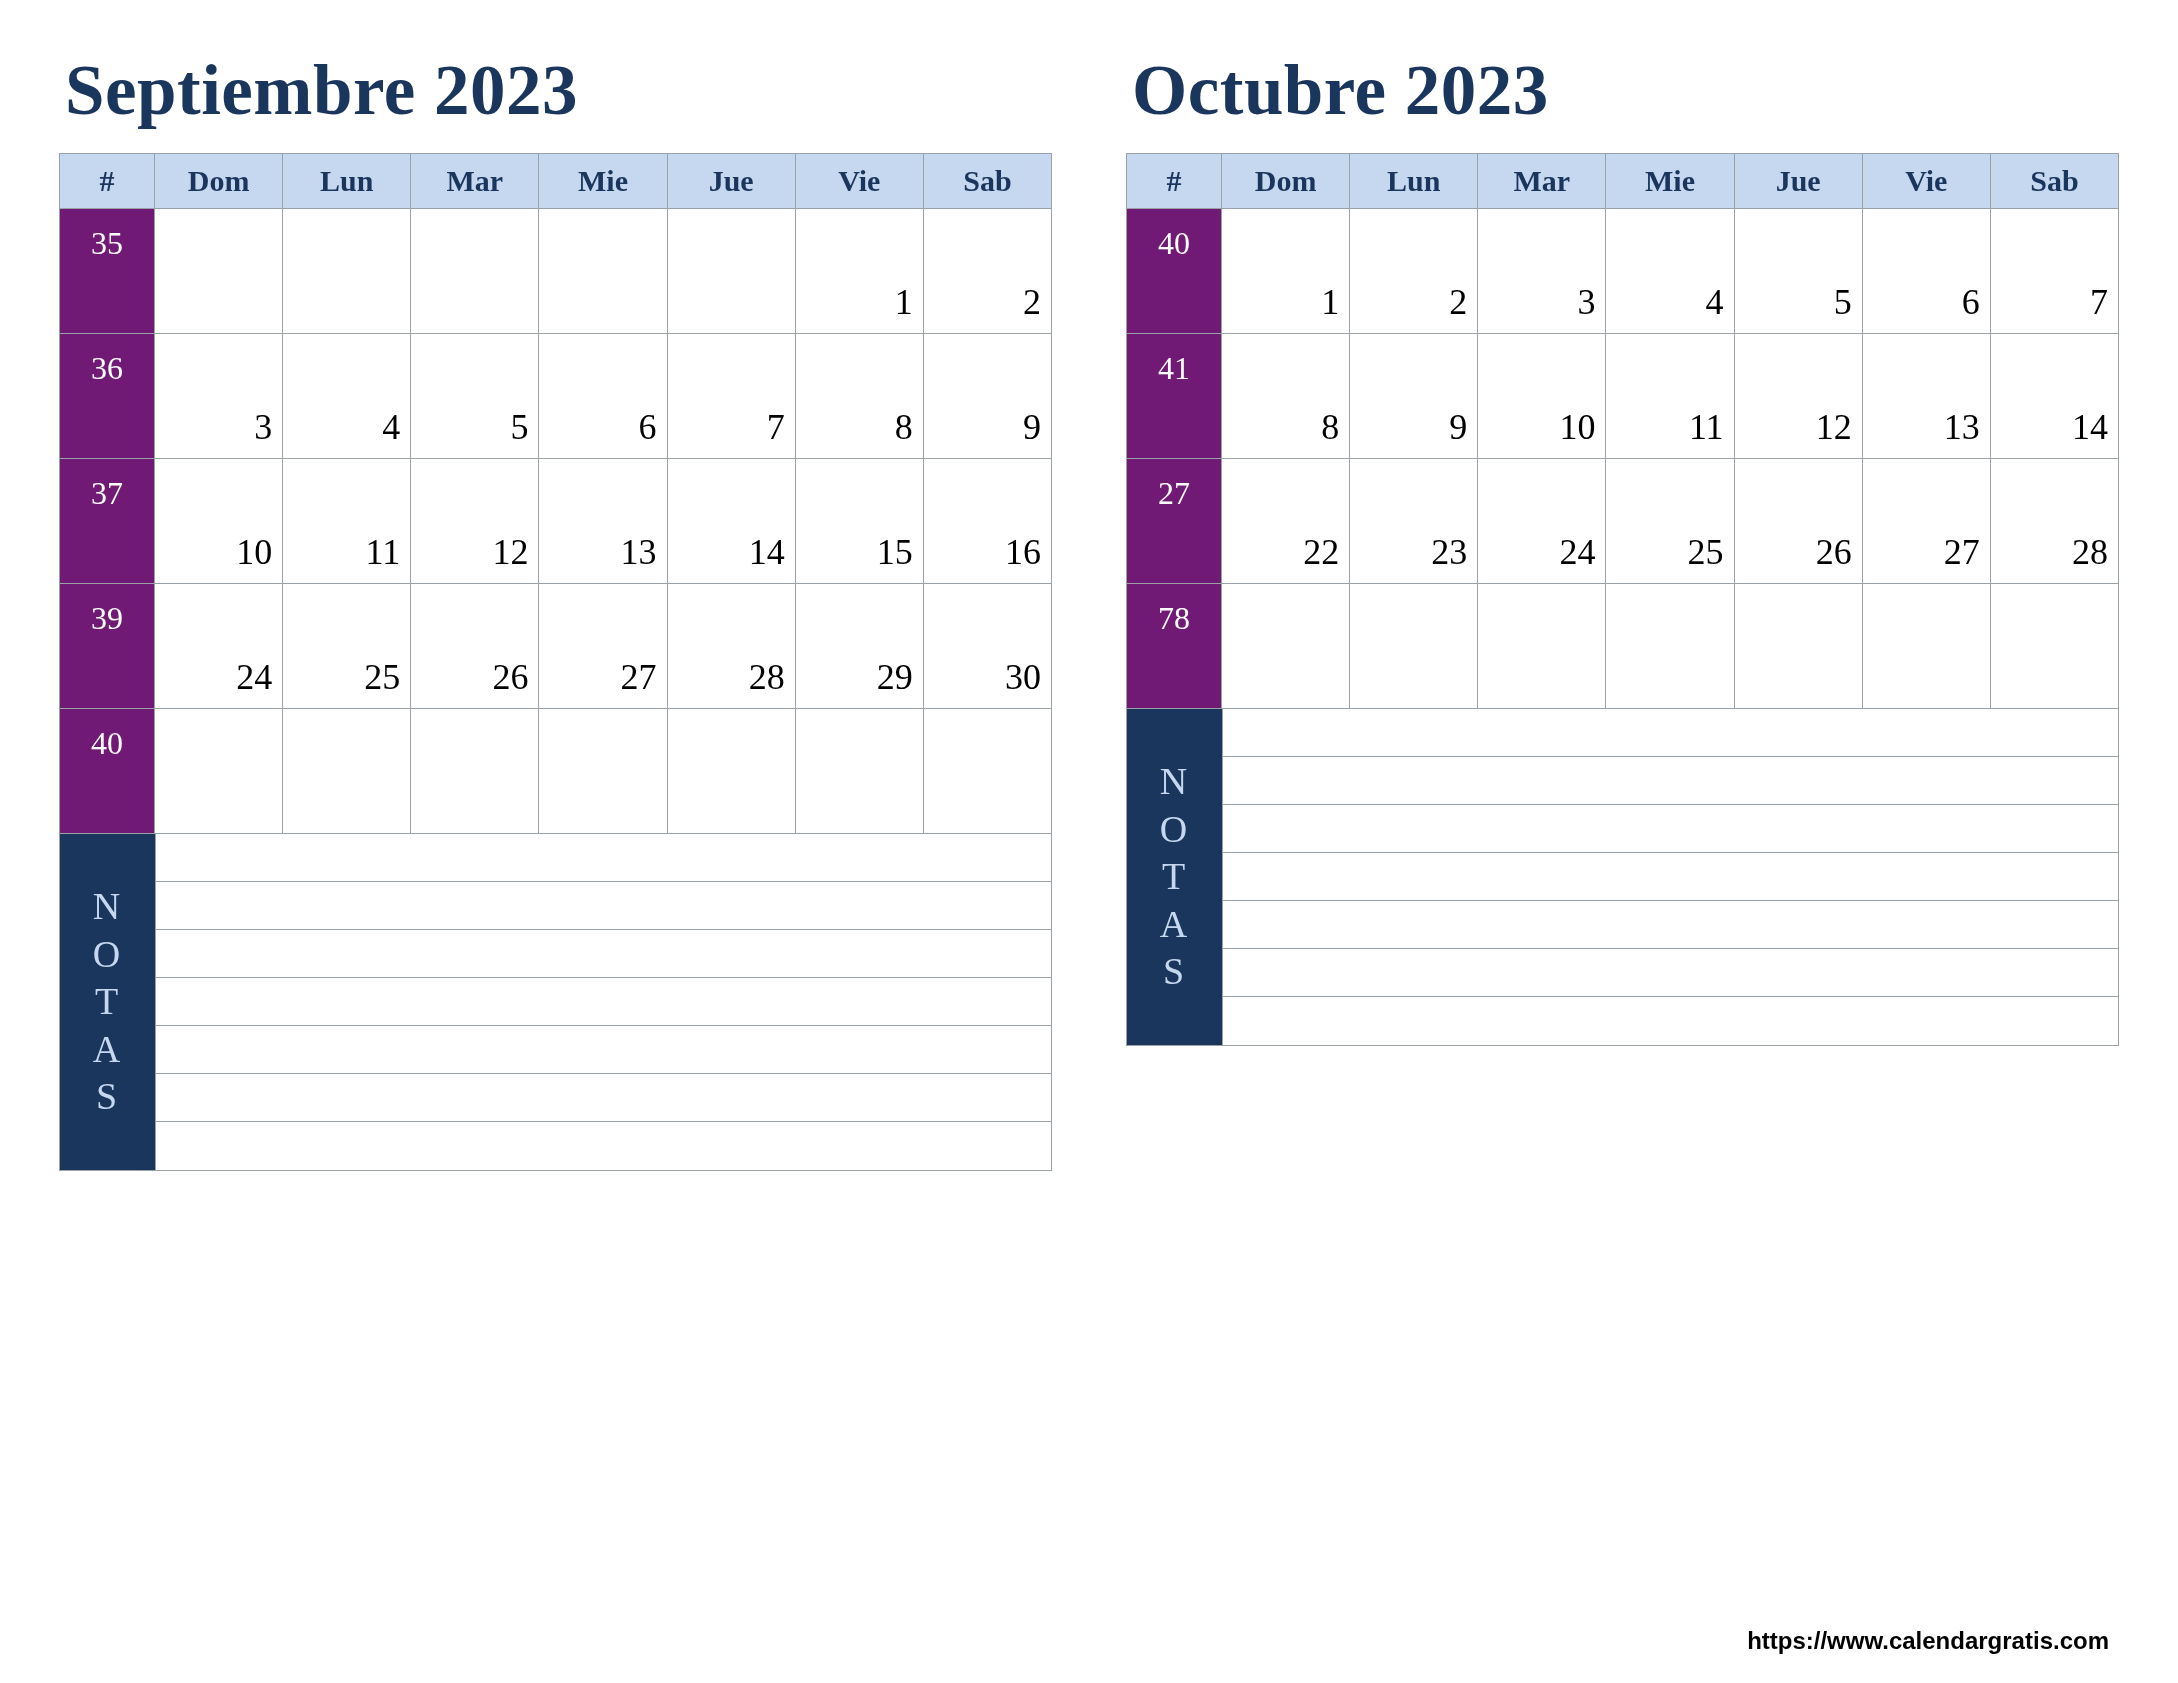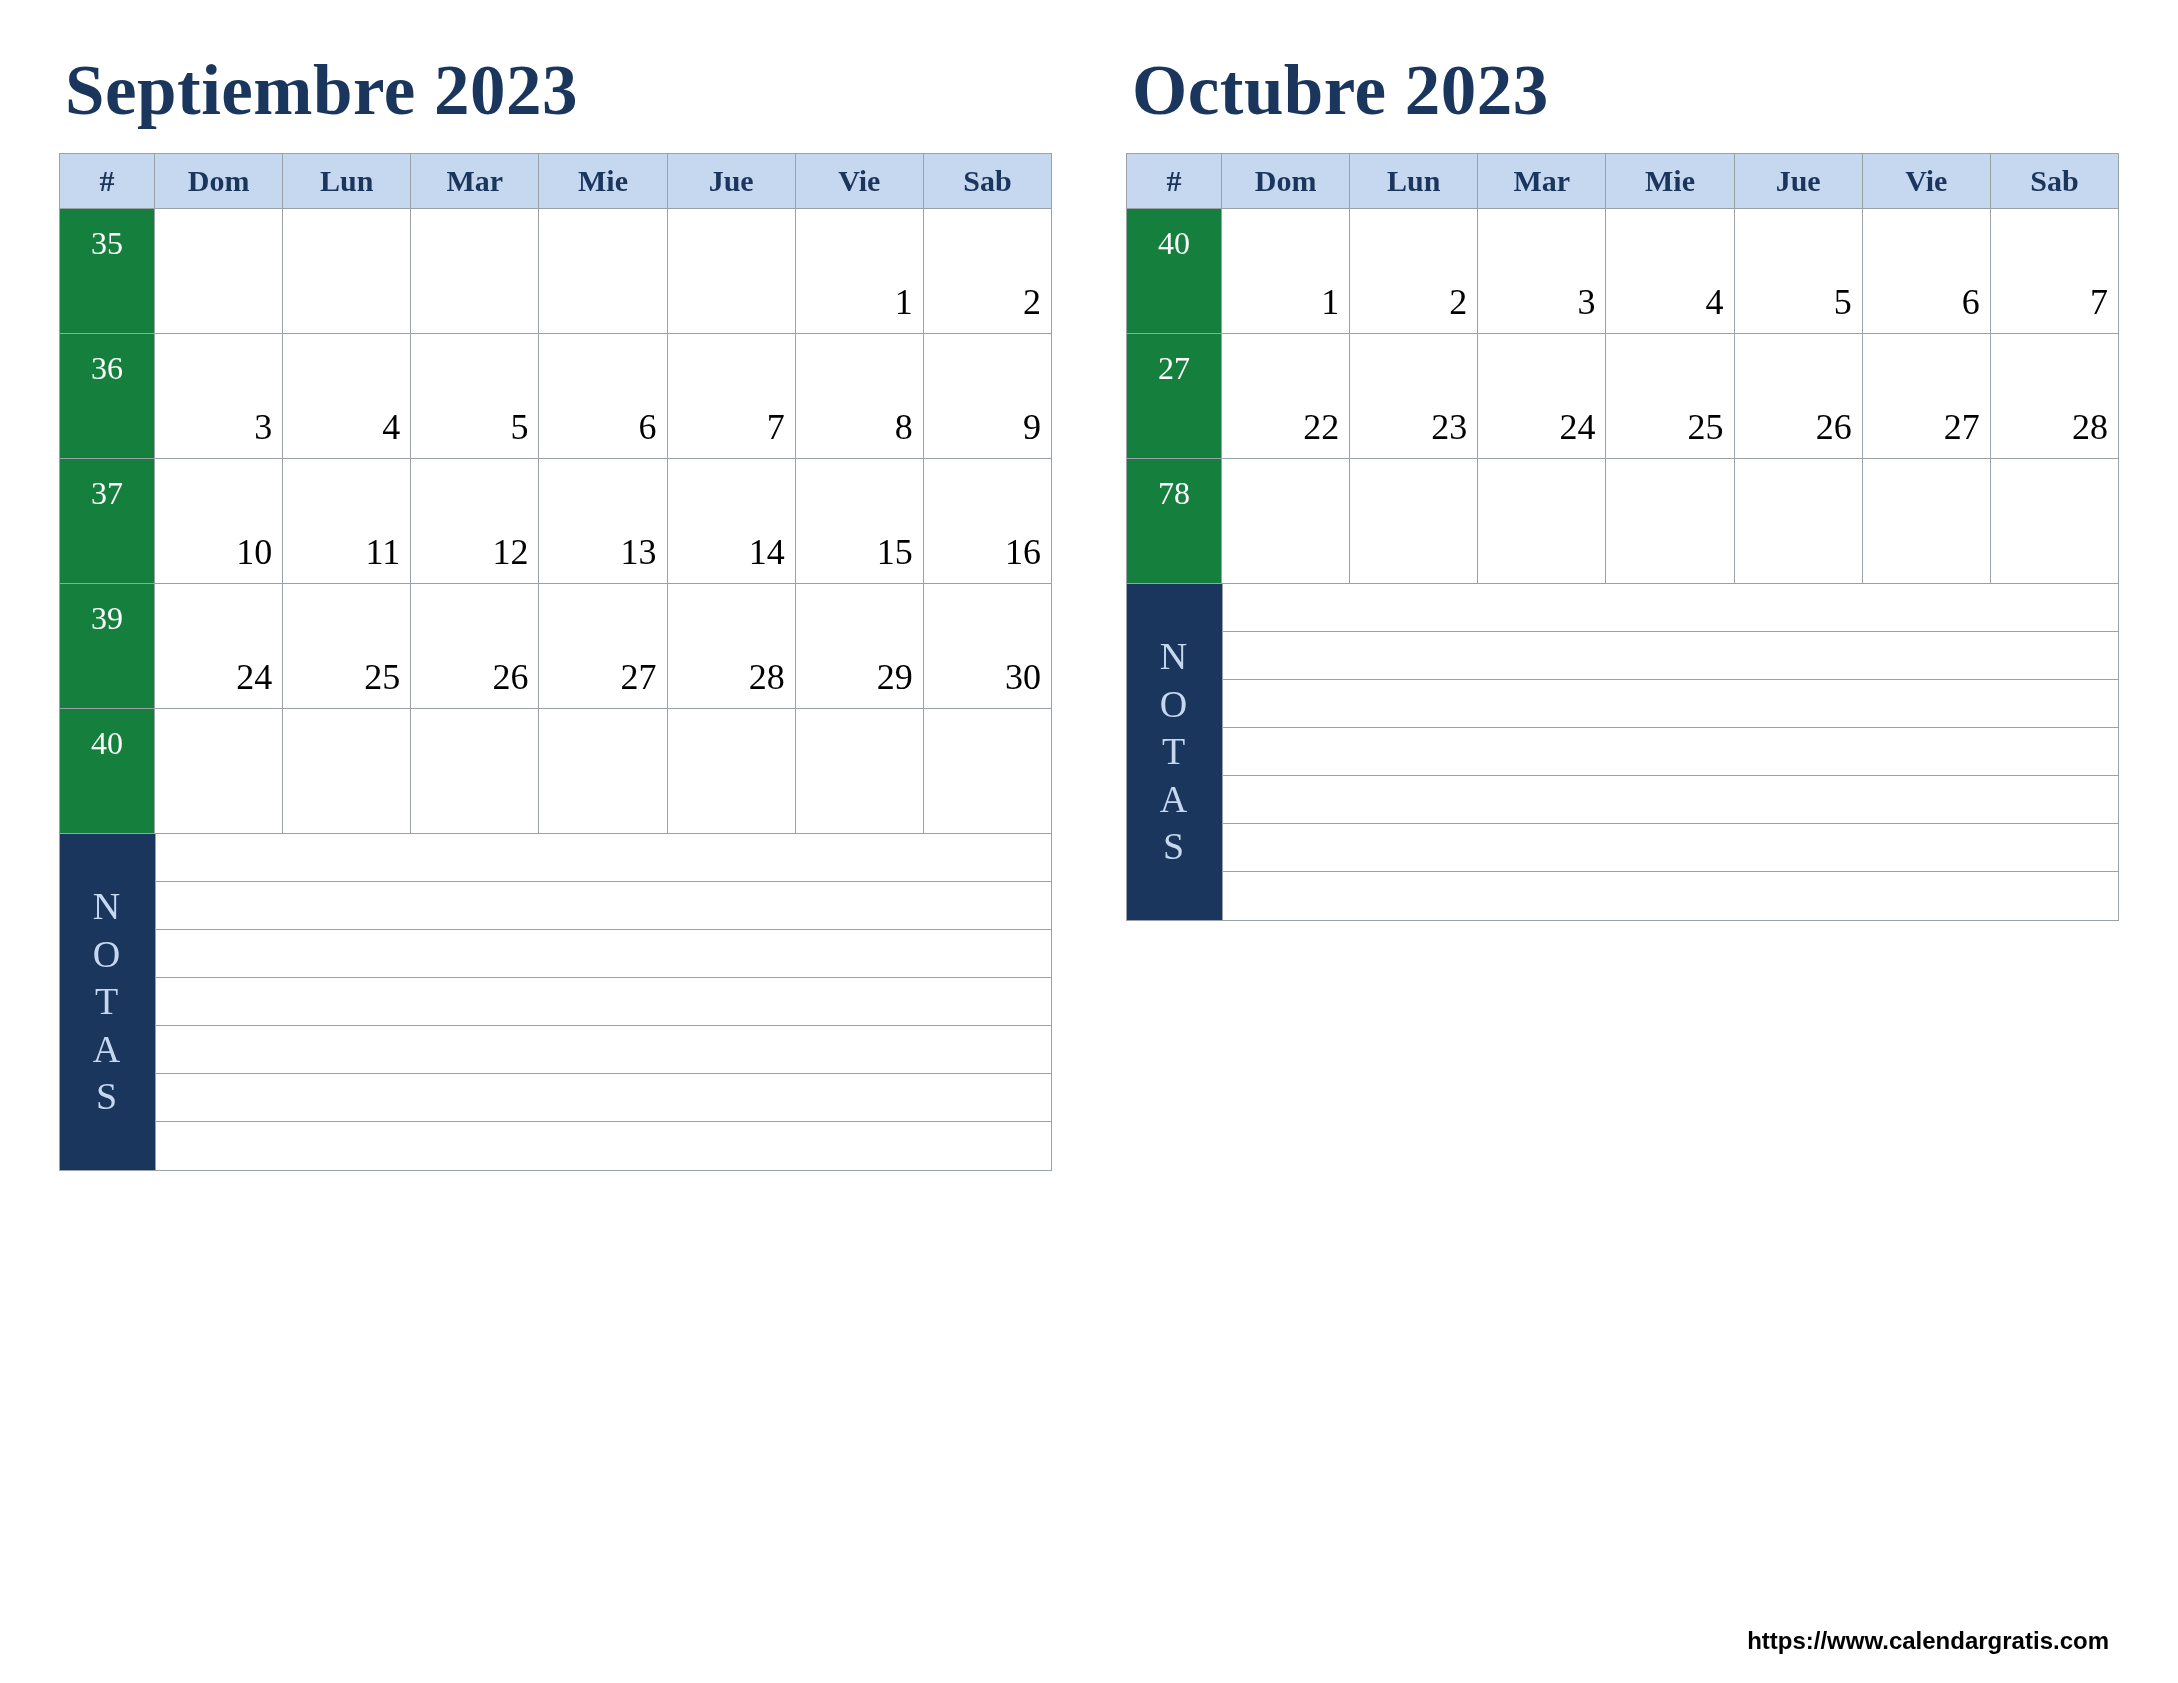--- a/index.html
+++ b/index.html
@@ -40,21 +40,21 @@
     height: 55px;
     text-align: center;
   }
   col.wk { width: 95px; }
   th.wk-hdr {
     background: #5a8bd6;
     color: #fff;
     font-size: 34px;
   }
   td.wk {
-    background: #15803d;
+    background: #701a75;
     color: #fff;
     font-size: 32px;
     text-align: center;
     vertical-align: top;
     padding-top: 16px;
     height: 125px;
   }
   td.day {
     background: #fff;
     color: #000;
@@ -242,20 +242,30 @@
             <td class="wk">40</td>
             <td class="day">1</td>
             <td class="day">2</td>
             <td class="day">3</td>
             <td class="day">4</td>
             <td class="day">5</td>
             <td class="day">6</td>
             <td class="day">7</td>
           </tr>
           <tr>
+            <td class="wk">41</td>
+            <td class="day">8</td>
+            <td class="day">9</td>
+            <td class="day">10</td>
+            <td class="day">11</td>
+            <td class="day">12</td>
+            <td class="day">13</td>
+            <td class="day">14</td>
+          </tr>
+          <tr>
             <td class="wk">27</td>
             <td class="day">22</td>
             <td class="day">23</td>
             <td class="day">24</td>
             <td class="day">25</td>
             <td class="day">26</td>
             <td class="day">27</td>
             <td class="day">28</td>
           </tr>
           <tr>

